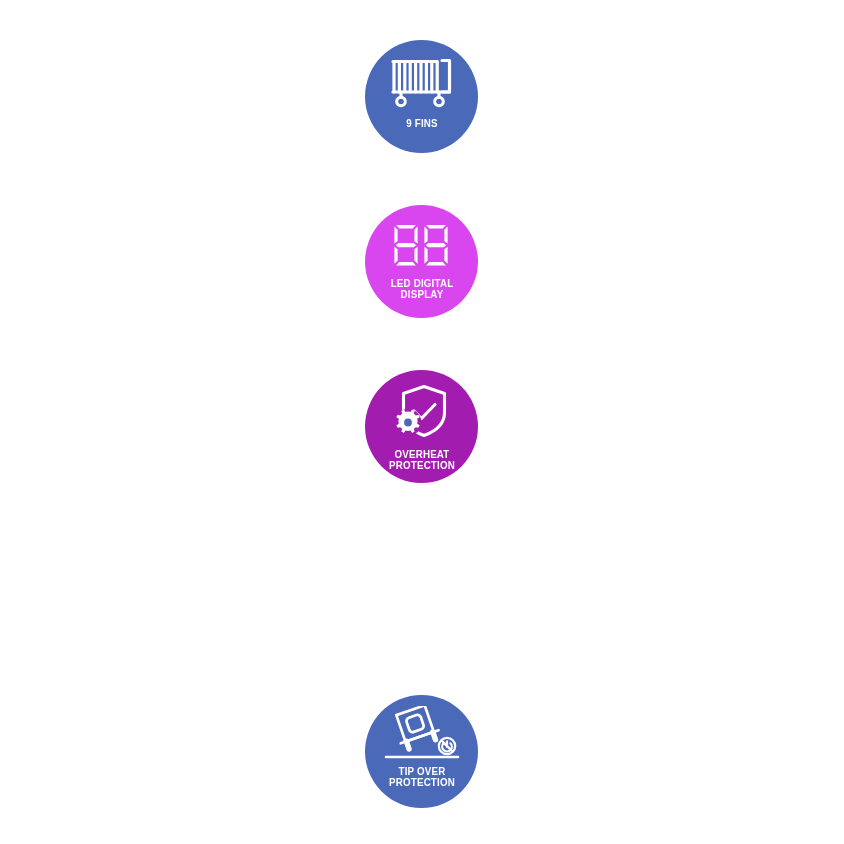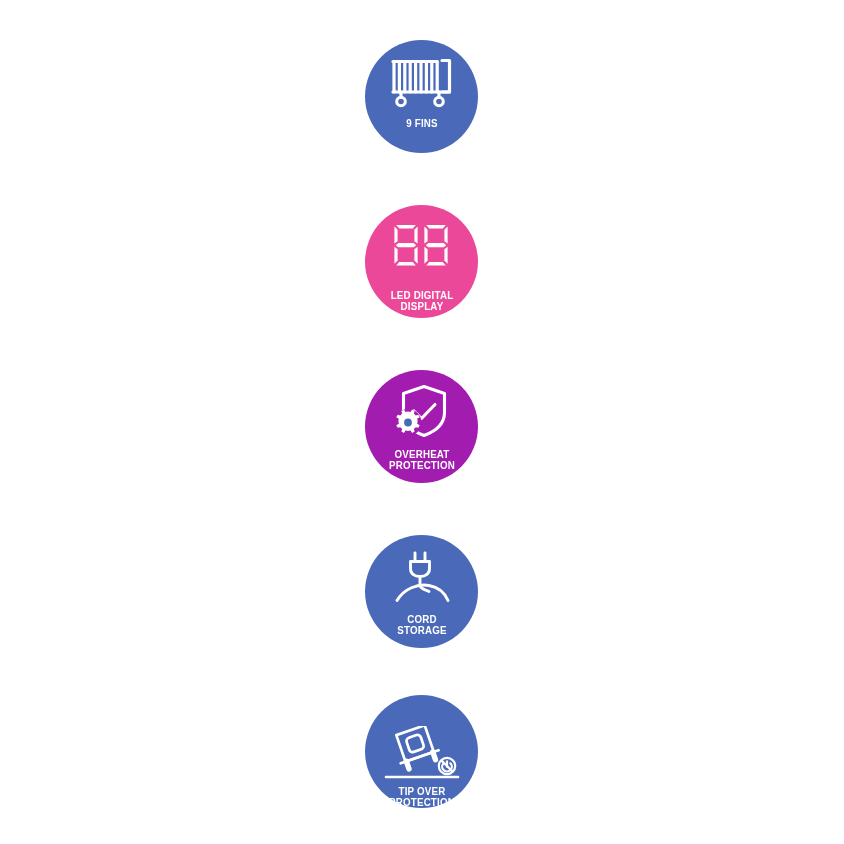--- a/index.html
+++ b/index.html
@@ -92,21 +92,21 @@
         <line x1="50" y1="36" x2="50" y2="41.5"></line>
       </g>
       <circle cx="12" cy="45.5" r="4.3" fill="none" stroke="#ffffff" stroke-width="3"></circle>
       <circle cx="50" cy="45.5" r="4.3" fill="none" stroke="#ffffff" stroke-width="3"></circle>
     </svg>
     <div class="badge-label">
       <span class="ln">9 FINS</span>
     </div>
   </div>
 
-  <div class="badge" id="badge-led" style="background: #ec4899; gap: 12px;">
+  <div class="badge" id="badge-led" style="background: #d946ef;">
     <svg class="badge-icon" width="58" height="42" viewBox="0 0 58 42">
       <g fill="#ffffff">
 
         <polygon points="3.2,1 22.8,1 19.8,4.4 6.2,4.4"></polygon>
 
         <polygon points="1.4,2.6 4.6,5.8 4.6,17.2 1.4,19.6"></polygon>
 
         <polygon points="24.6,2.6 24.6,19.6 21.4,17.2 21.4,5.8"></polygon>
 
         <polygon points="5.4,19.1 20.6,19.1 23.2,21.2 20.6,23.3 5.4,23.3 2.8,21.2"></polygon>
@@ -157,43 +157,22 @@
           2.52 .72 1.87 -1.87 -.72 -2.52 2.55 -1.47 1.5 2.6 Z"></path>
         <circle cx="17" cy="38.5" r="3.9" fill="#4a69b8"></circle>
       </g>
     </svg>
     <div class="badge-label">
       <span class="ln">OVERHEAT</span>
       <span class="ln">PROTECTION</span>
     </div>
   </div>
 
-  <div class="badge" id="badge-cord" style="background: rgb(74, 105, 184);">
-    <svg class="badge-icon" width="62" height="52" viewBox="0 0 62 52">
-      <g fill="none" stroke="#ffffff" stroke-width="2.9" stroke-linecap="round" stroke-linejoin="round">
-
-        <line x1="24" y1="2" x2="24" y2="10"></line>
-        <line x1="34" y1="2" x2="34" y2="10"></line>
-
-        <path d="M19.5 10.5 L38.5 10.5 L38.5 17.5
-                 C38.5 22.5 35 25.5 29 25.5
-                 C23 25.5 19.5 22.5 19.5 17.5 Z"></path>
-
-        <path d="M29 25.5 L29 33.5 C29 38.5 34 38 38 40.5"></path>
-
-        <path d="M6 49.5 C13 37.5 27 32.5 38 34.5 C48 36.2 54 42.5 57 49.5"></path>
-      </g>
-    </svg>
-    <div class="badge-label">
-      <span class="ln">CORD</span>
-      <span class="ln">STORAGE</span>
-    </div>
-  </div>
-
-  <div class="badge" id="badge-tipover" style="background: rgb(74, 105, 184); justify-content: flex-end;">
+
+  <div class="badge" id="badge-tipover" style="background: rgb(74, 105, 184);">
     <svg class="badge-icon" width="76" height="56" viewBox="0 0 76 56">
 
       <g transform="rotate(-19 34 26)">
         <g fill="none" stroke="#ffffff" stroke-width="2.7" stroke-linecap="round" stroke-linejoin="round">
 
           <path d="M19 3 L49 3 L49 31 L19 31 Z"></path>
 
           <rect x="26.5" y="9.5" width="15" height="15" rx="3.5"></rect>
 
           <line x1="14" y1="31" x2="54" y2="31"></line>

